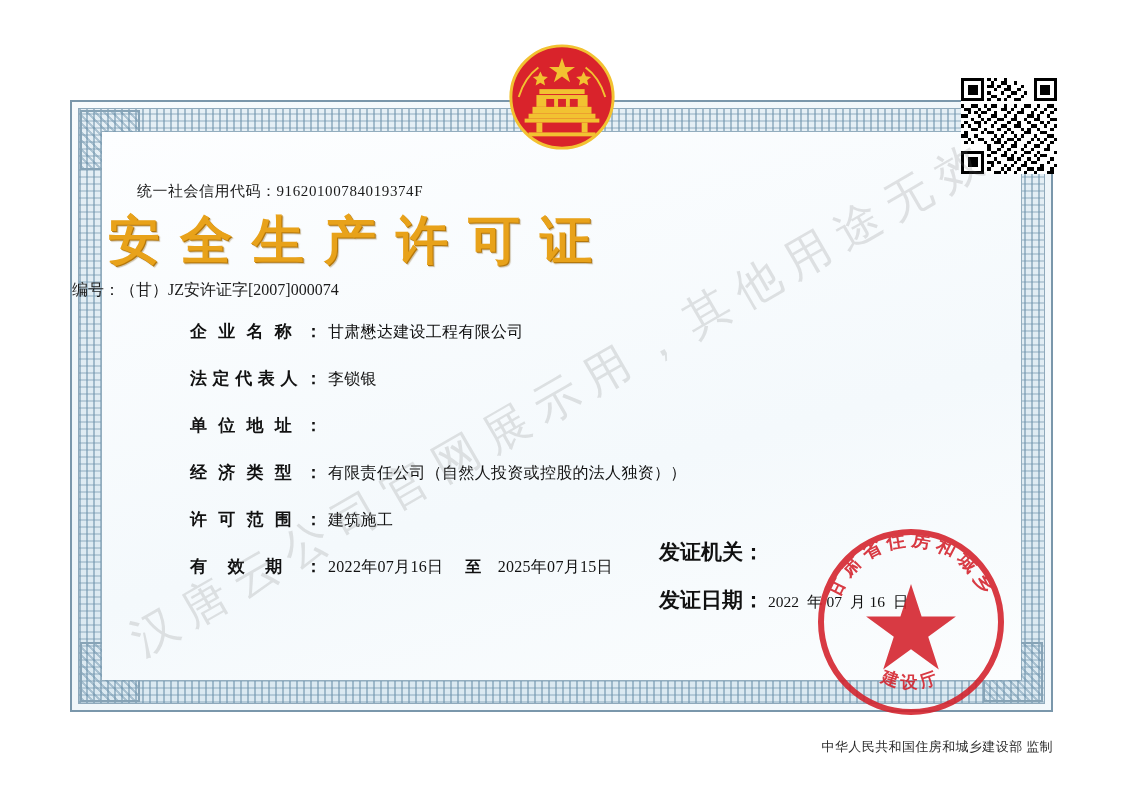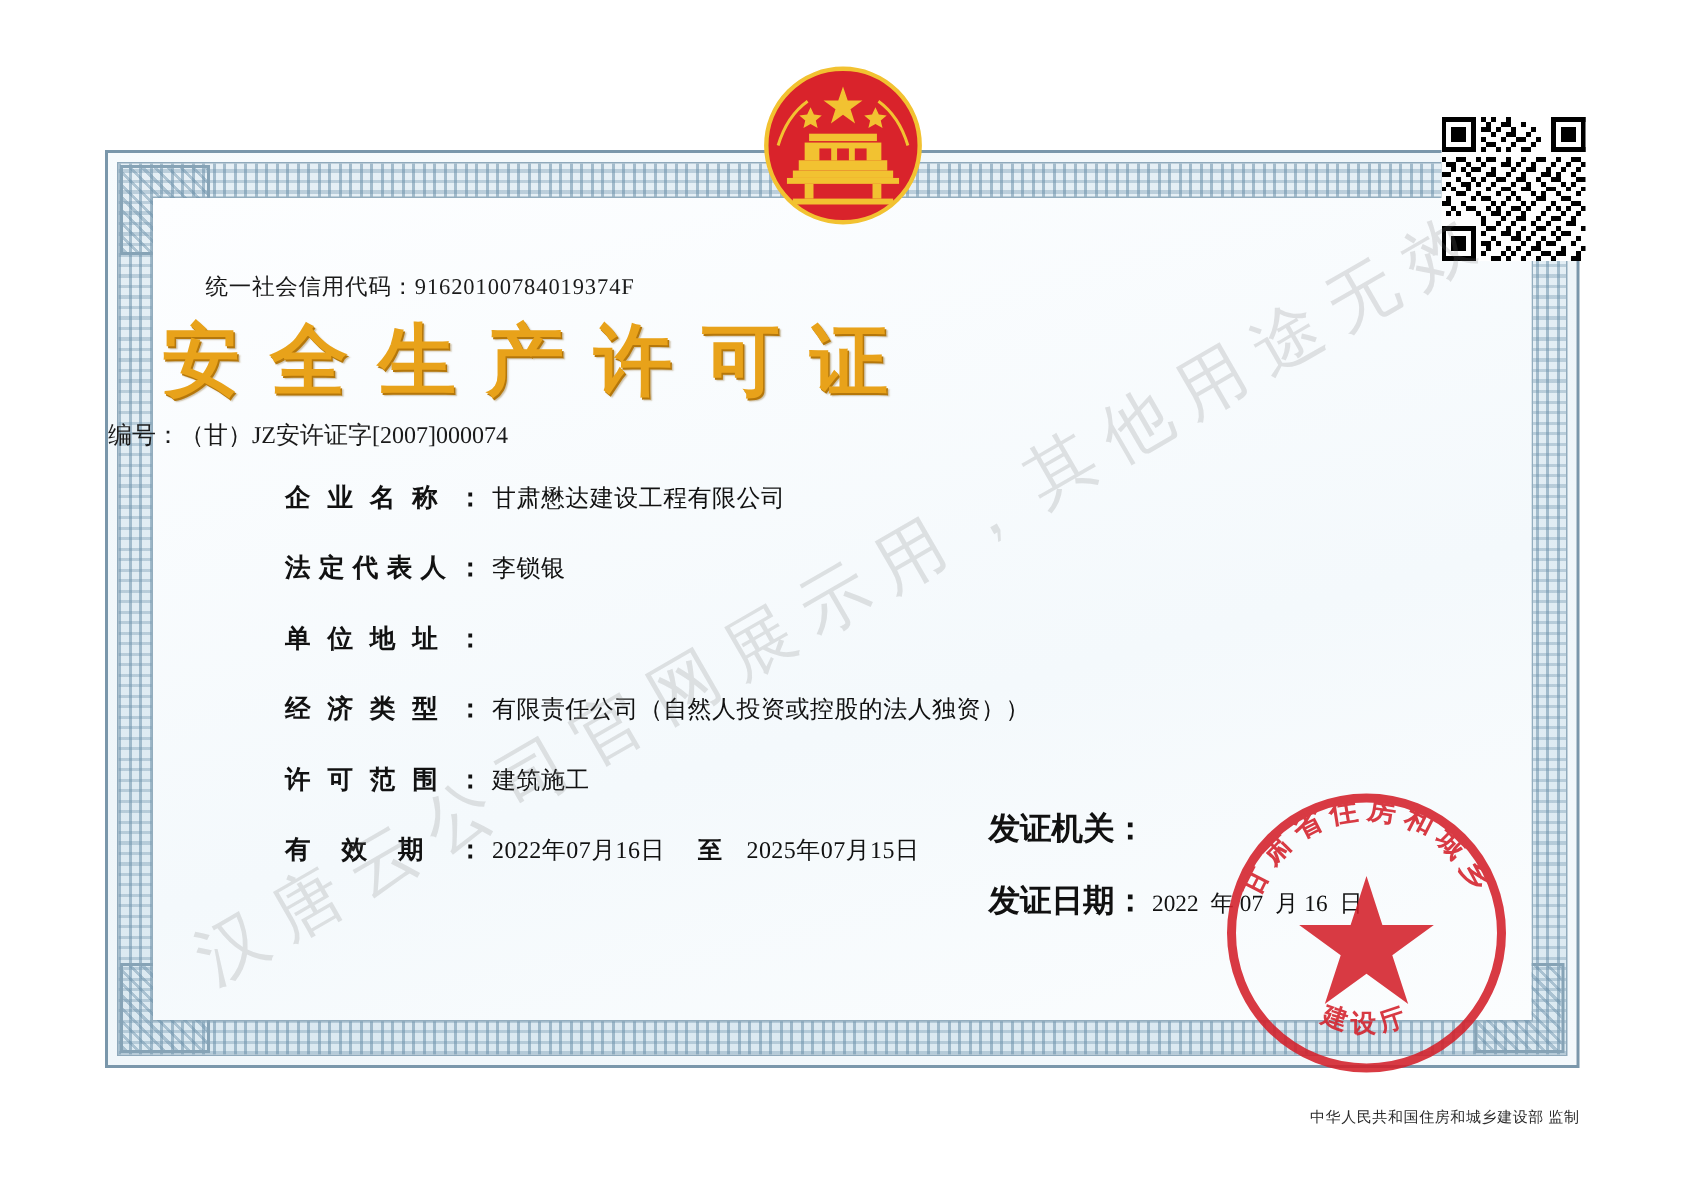--- a/index.html
+++ b/index.html
@@ -231,21 +231,21 @@
     letter-spacing: 12px;
     color: rgba(120,120,120,0.20);
     white-space: nowrap;
   }
 
   
   .footer {
     position: absolute;
     right: 70px;
     top: 738px;
-    font-size: 10px;
+    font-size: 13px;
     color: #2b2b2b;
     letter-spacing: 0.4px;
   }
 </style>
 </head>
 <body>
 
 <div class="certificate">
   <div class="frame-band"></div>
   <div class="corner tl"></div>

